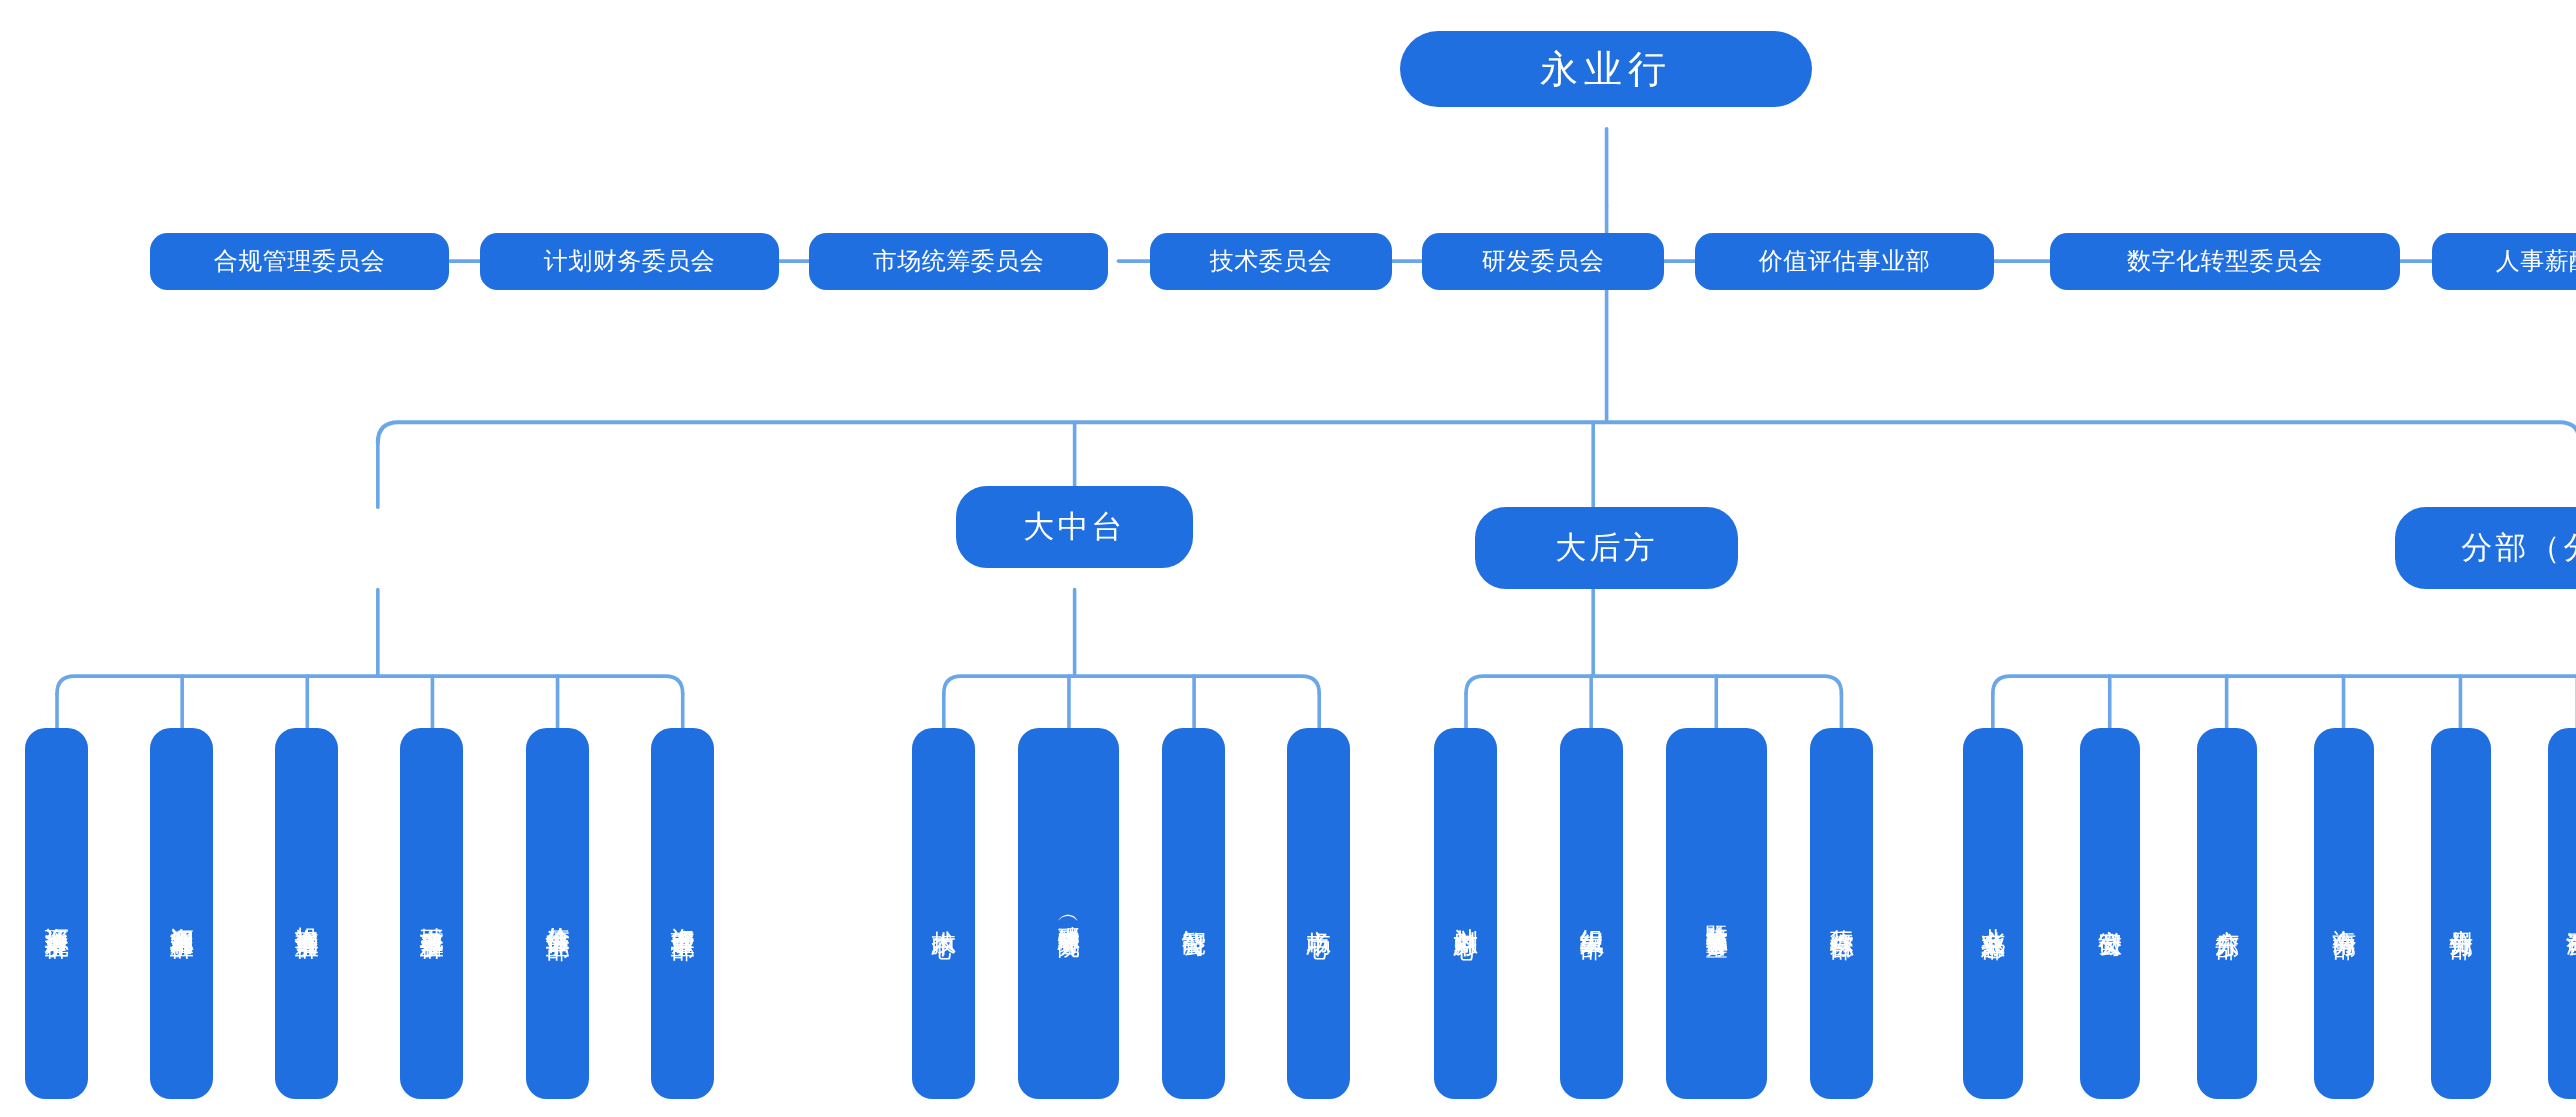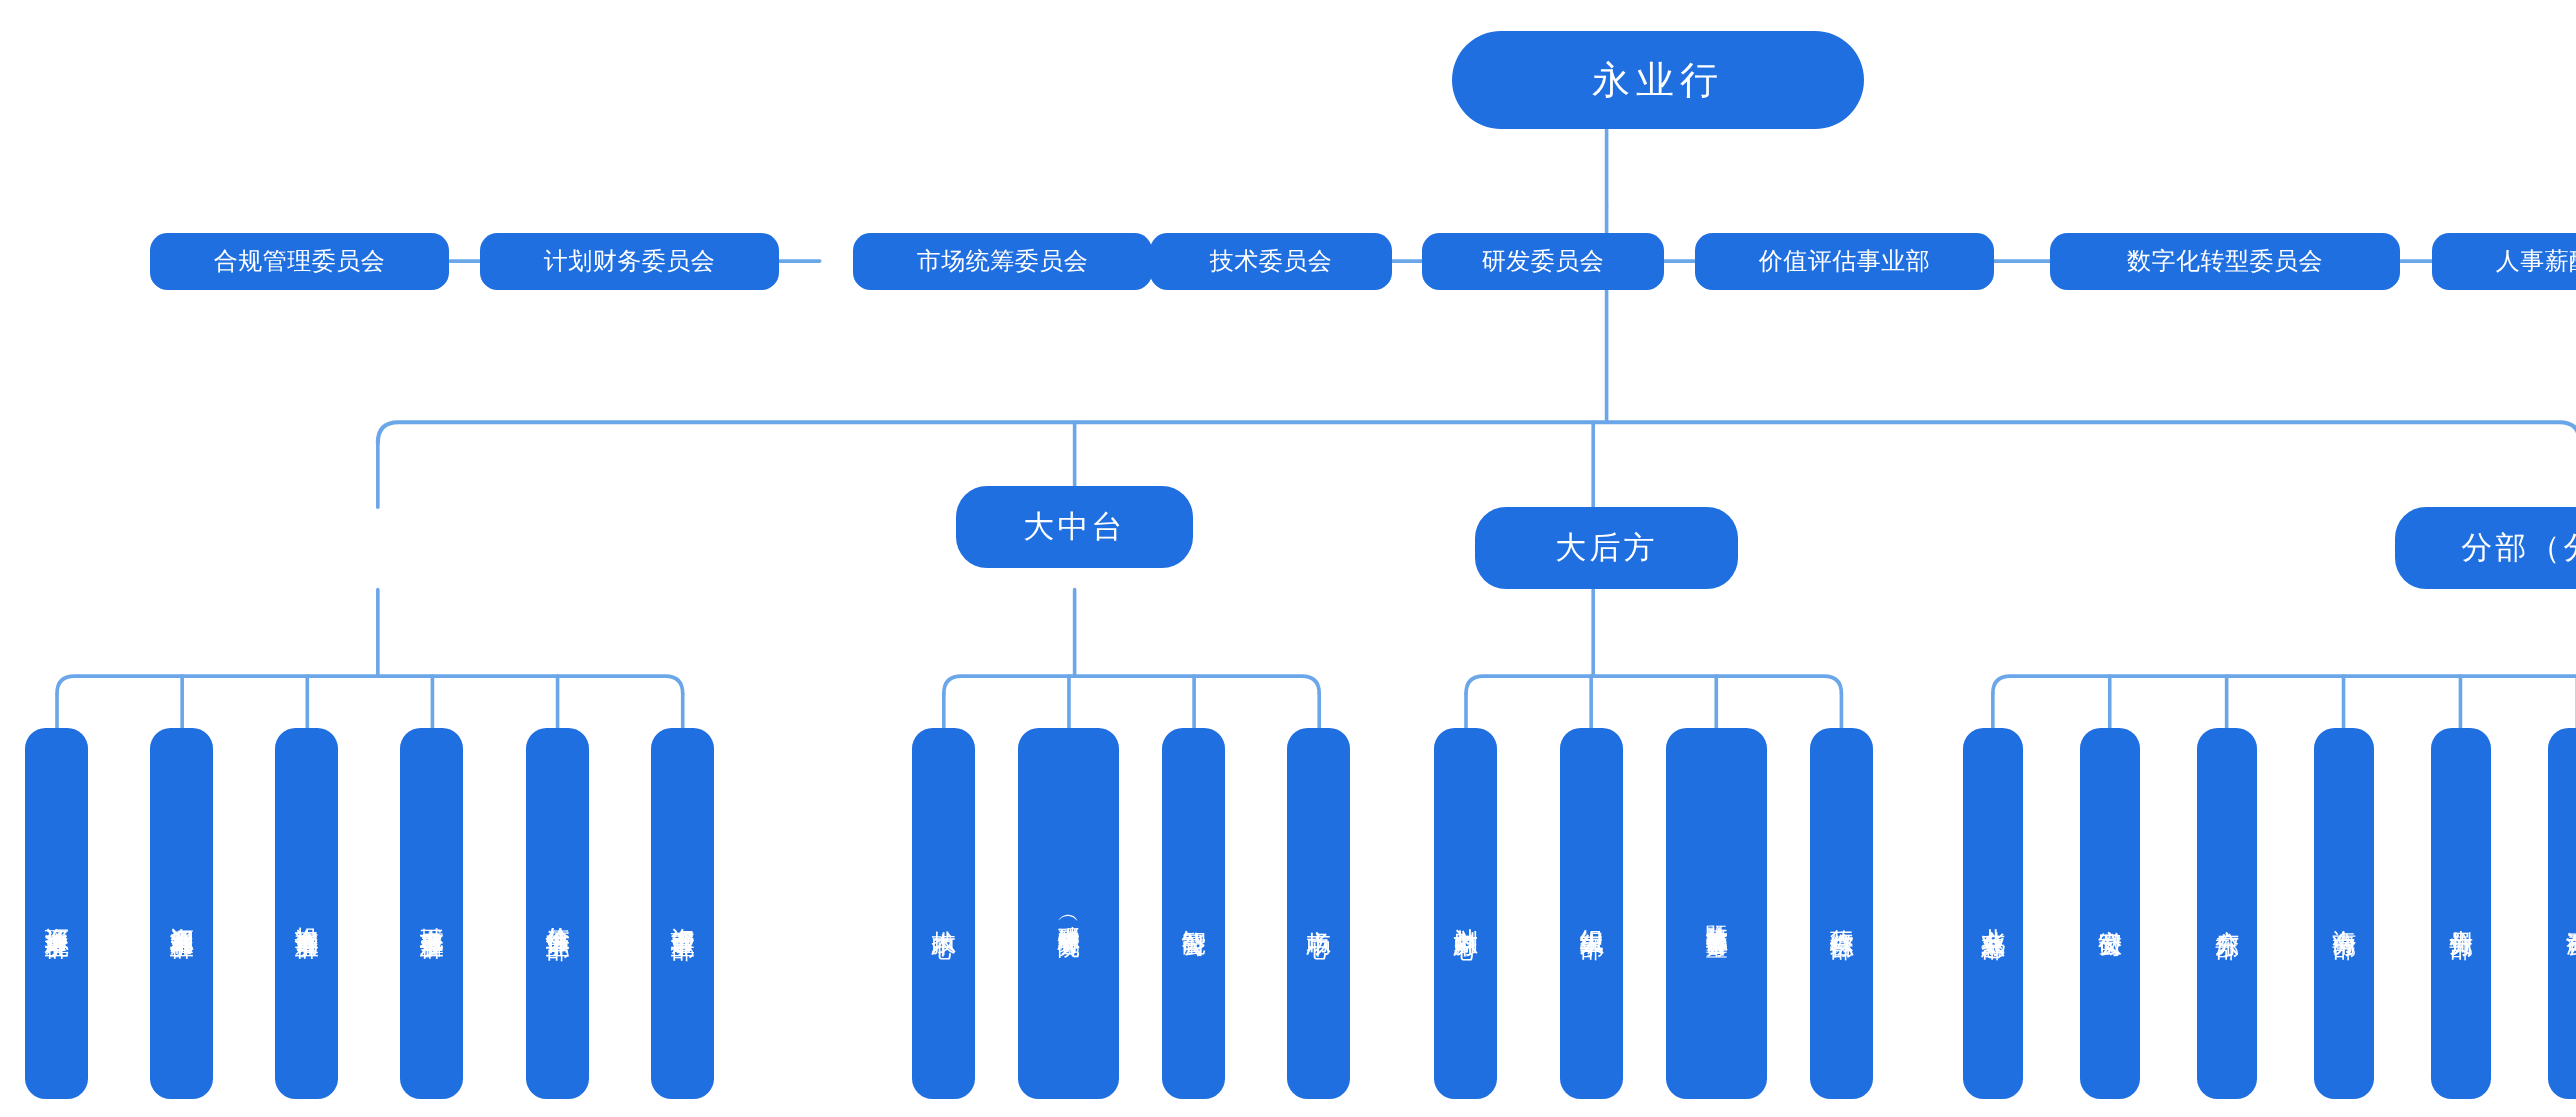--- a/index.html
+++ b/index.html
@@ -106,24 +106,24 @@
       <line x1="5684" y1="1313" x2="5684" y2="1413" stroke="#6aa6e8" stroke-width="7" stroke-linecap="round"></line>
       <line x1="5911" y1="1313" x2="5911" y2="1413" stroke="#6aa6e8" stroke-width="7" stroke-linecap="round"></line>
       <line x1="6138" y1="1313" x2="6138" y2="1413" stroke="#6aa6e8" stroke-width="7" stroke-linecap="round"></line>
       <line x1="6365" y1="1313" x2="6365" y2="1413" stroke="#6aa6e8" stroke-width="7" stroke-linecap="round"></line>
       <line x1="6592" y1="1313" x2="6592" y2="1413" stroke="#6aa6e8" stroke-width="7" stroke-linecap="round"></line>
       <line x1="6819" y1="1313" x2="6819" y2="1413" stroke="#6aa6e8" stroke-width="7" stroke-linecap="round"></line>
       <line x1="7046" y1="1313" x2="7046" y2="1413" stroke="#6aa6e8" stroke-width="7" stroke-linecap="round"></line>
       <line x1="7273" y1="1313" x2="7273" y2="1413" stroke="#6aa6e8" stroke-width="7" stroke-linecap="round"></line>
       <line x1="7500" y1="1347" x2="7500" y2="1413" stroke="#6aa6e8" stroke-width="7" stroke-linecap="round"></line>
     </svg>
-<div class="node root" style="left: 1452px; top: 31px; width: 412px; height: 98px;">永业行</div>
+<div class="node root" style="left: 1400px; top: 31px; width: 412px; height: 76px;">永业行</div>
     <div class="node committee" style="left: 150px; top: 233px; width: 299px; height: 57px;">合规管理委员会</div>
     <div class="node committee" style="left: 480px; top: 233px; width: 299px; height: 57px;">计划财务委员会</div>
-    <div class="node committee" style="left: 853px; top: 233px; width: 299px; height: 57px;">市场统筹委员会</div>
+    <div class="node committee" style="left: 809px; top: 233px; width: 299px; height: 57px;">市场统筹委员会</div>
     <div class="node committee" style="left: 1150px; top: 233px; width: 242px; height: 57px;">技术委员会</div>
     <div class="node committee" style="left: 1422px; top: 233px; width: 242px; height: 57px;">研发委员会</div>
     <div class="node committee" style="left: 1695px; top: 233px; width: 299px; height: 57px;">价值评估事业部</div>
     <div class="node committee" style="left: 2050px; top: 233px; width: 350px; height: 57px;">数字化转型委员会</div>
     <div class="node committee" style="left: 2432px; top: 233px; width: 299px; height: 57px;">人事薪酬委员会</div>
     <div class="node leaf" style="left: 25px; top: 728px; width: 63px; height: 371px;">
       <span>资源环境事业群</span>
     </div>
     <div class="node leaf" style="left: 150px; top: 728px; width: 63px; height: 371px;">
       <span>资源利用事业群</span>

